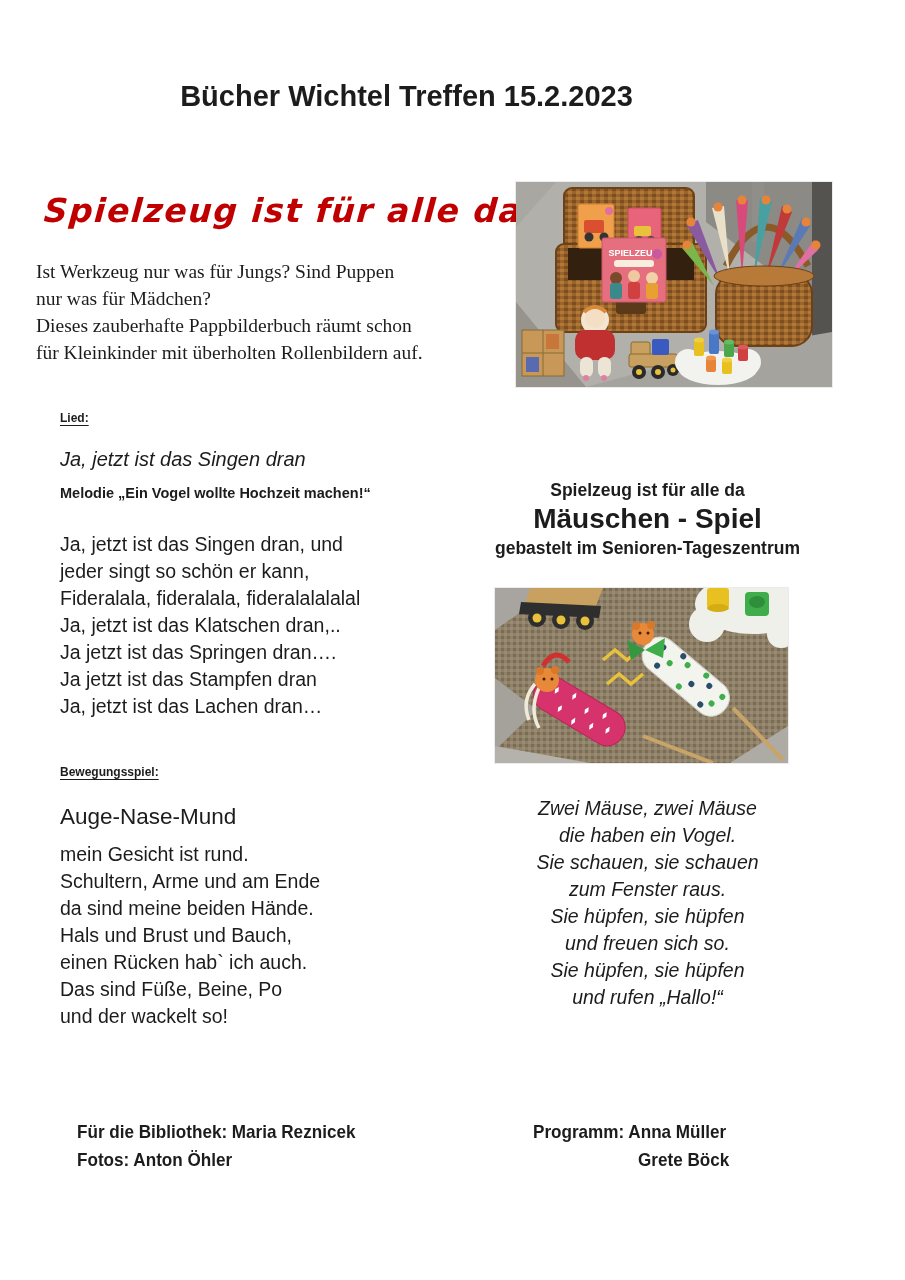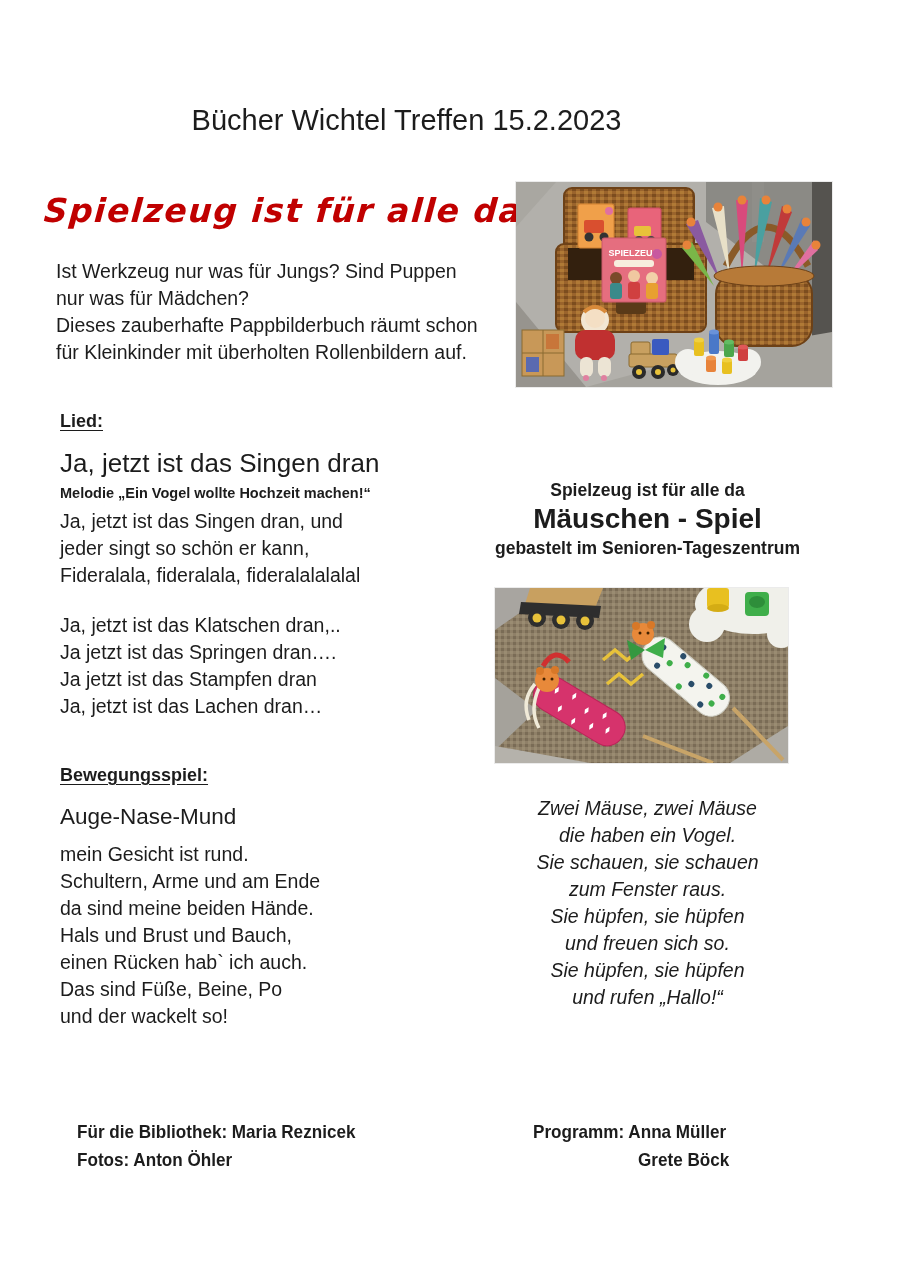--- a/index.html
+++ b/index.html
@@ -4,39 +4,39 @@
 <style>
   html,body{margin:0;padding:0;background:#e8e8e8;}
   .page{
     position:relative;width:905px;height:1280px;margin:0 auto;
     background:#ffffff;overflow:hidden;
     font-family:"Liberation Sans","DejaVu Sans",sans-serif;
     color:#1c1c1c;
   }
   .abs{position:absolute;}
   .doc-title{
-    top:104px;left:0;width:813px;text-align:center;
-    font-size:29px;font-weight:normal;letter-spacing:0px;
+    top:80px;left:0;width:813px;text-align:center;
+    font-size:29px;font-weight:bold;letter-spacing:0px;
   }
   .script-heading{
     top:191px;left:44px;font-size:33px;font-weight:600;font-style:italic;
     letter-spacing:1.5px;transform:skewX(-4deg);transform-origin:0 50%;
     font-family:"DejaVu Sans",cursive,sans-serif;
   }
   .body-text{font-size:19.5px;line-height:27px;}
-  .intro{top:258px;left:56px;width:470px;}
+  .intro{top:258px;left:36px;width:470px;font-family:Liberation Serif, serif;}
   .label{
-    font-size:18px;font-weight:bold;text-decoration:underline;
+    font-size:12px;font-weight:bold;text-decoration:underline;
     text-underline-offset:3px;
     text-align:center;
   }
   .lied-label{top:411px;left:60px;}
-  .song-title{top:448px;left:60px;font-size:26px;}
+  .song-title{top:448px;left:60px;font-size:20px;font-style:italic;}
   .melody-note{top:485px;left:60px;font-size:14.5px;font-weight:700;}
-  .verse1{top:508px;left:60px;}
+  .verse1{top:531px;left:60px;}
   .verse2{top:612px;left:60px;}
   .beweg-label{top:765px;left:60px;}
   .auge-title{top:804px;left:60px;font-size:22.5px;}
   .auge-lines{top:841px;left:60px;}
   .right-head{top:477px;left:450px;width:395px;text-align:center;}
   .right-head .sub{font-size:17.5px;font-weight:bold;line-height:26px;}
   .right-head .main{font-size:28px;font-weight:bold;line-height:32px;}
   .right-poem{top:795px;left:450px;width:395px;text-align:center;font-style:italic;}
   .photo{box-shadow:0 0 0 1px rgba(0,0,0,0.08);}
   .photo1{top:182px;left:516px;width:316px;height:205px;}

